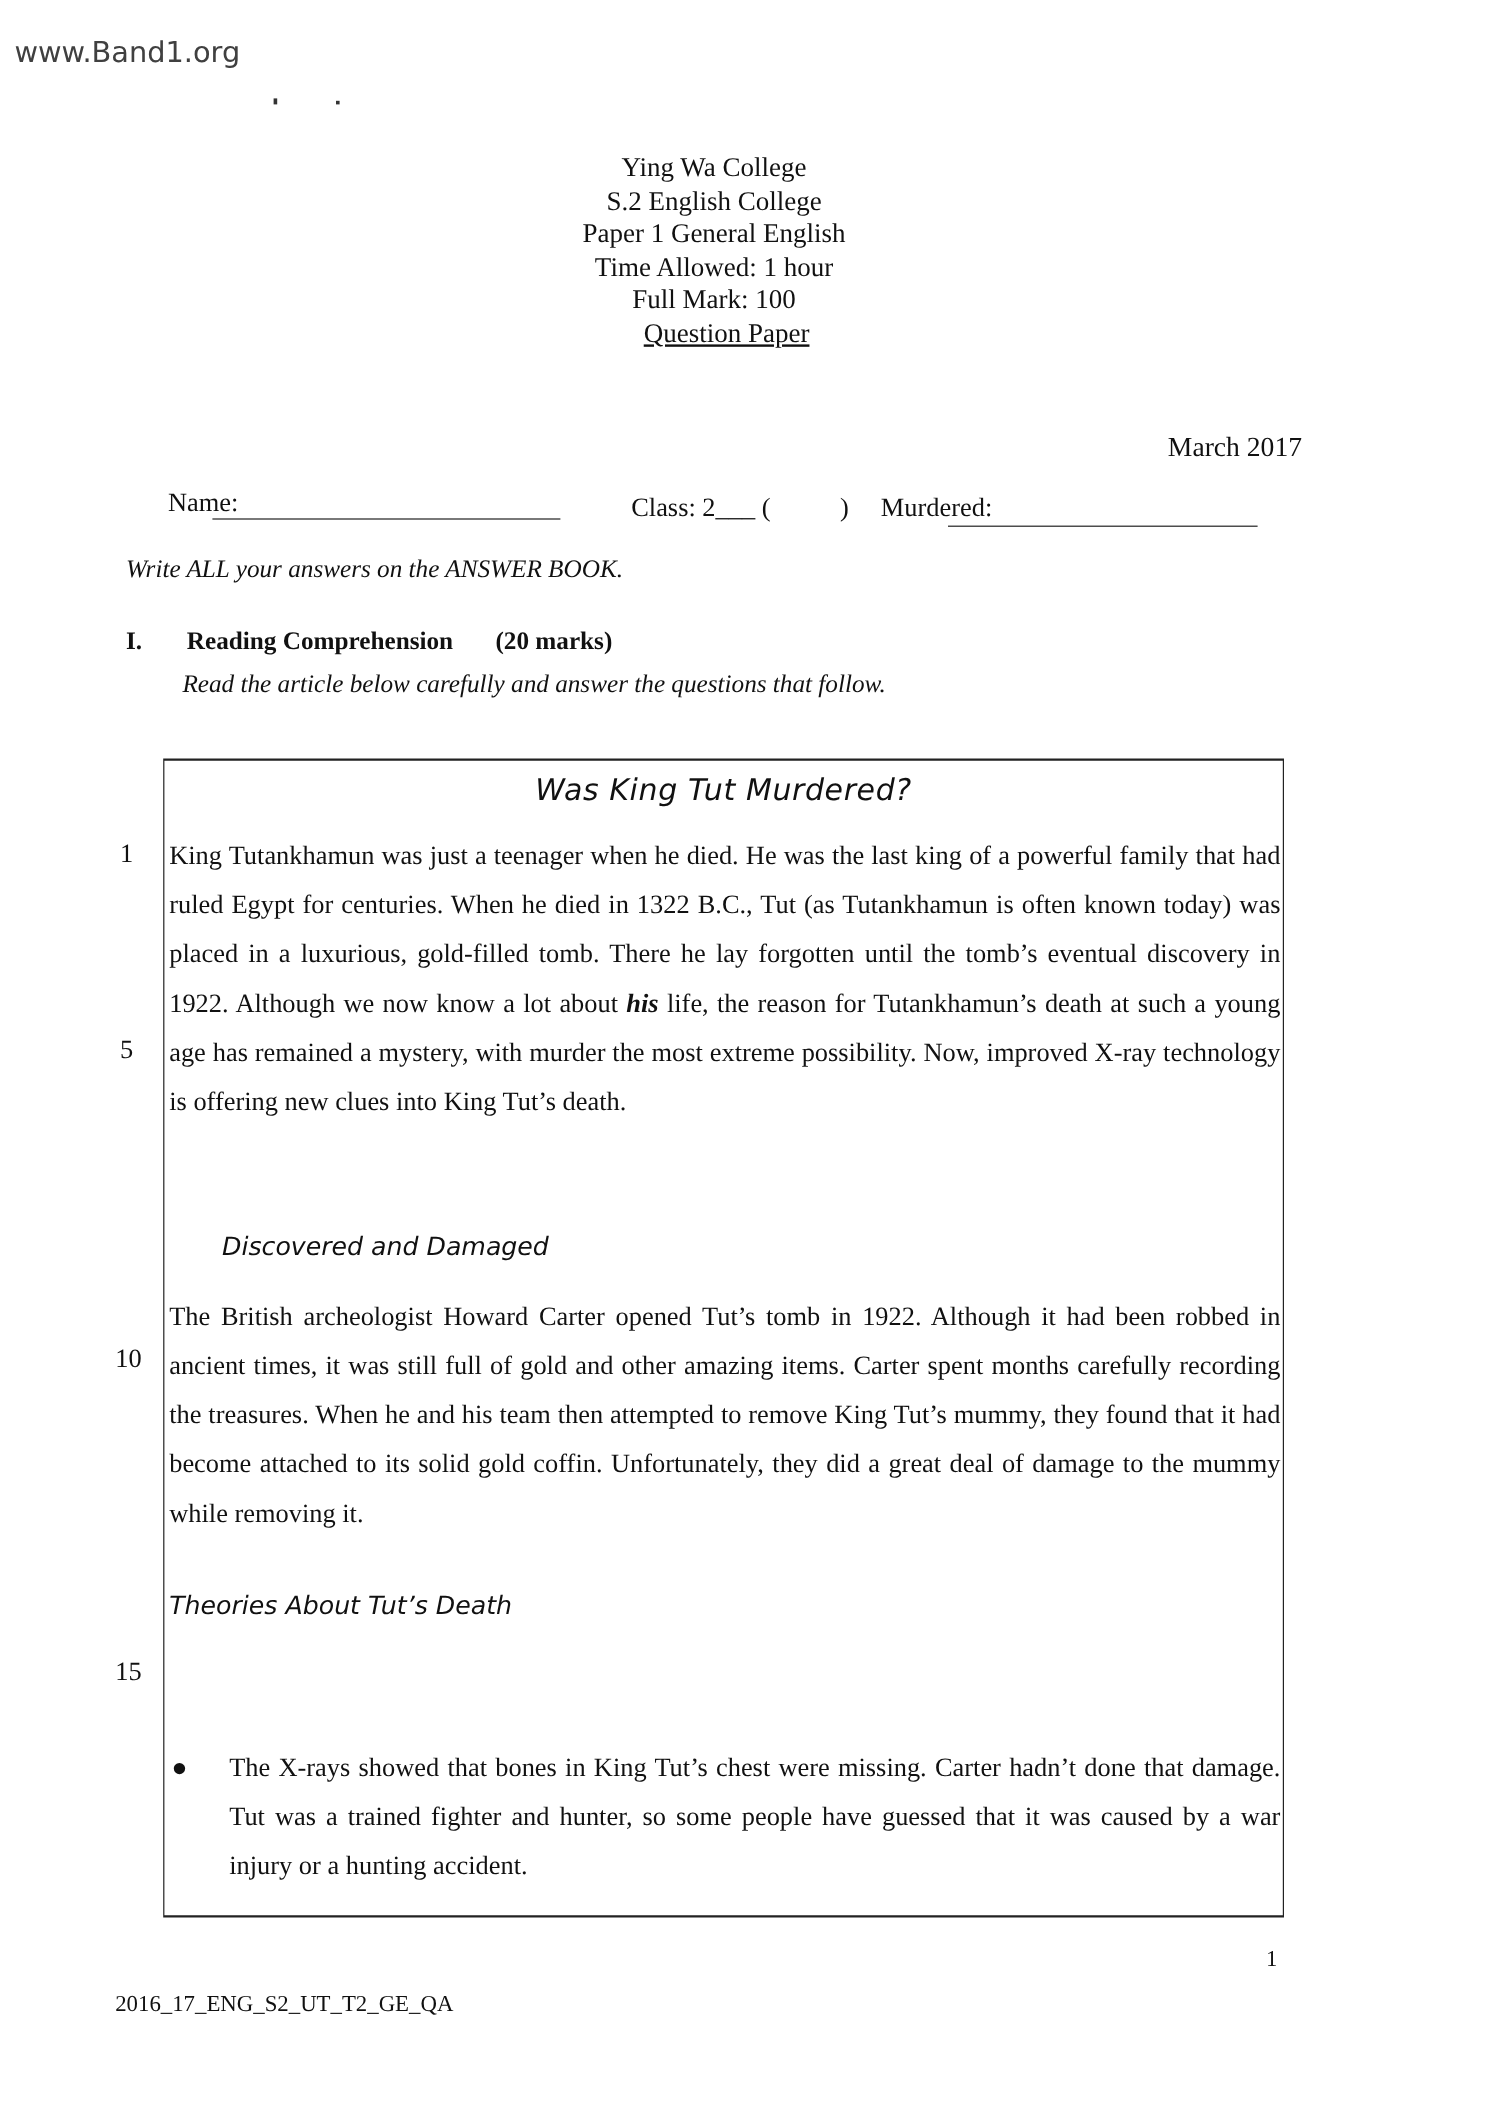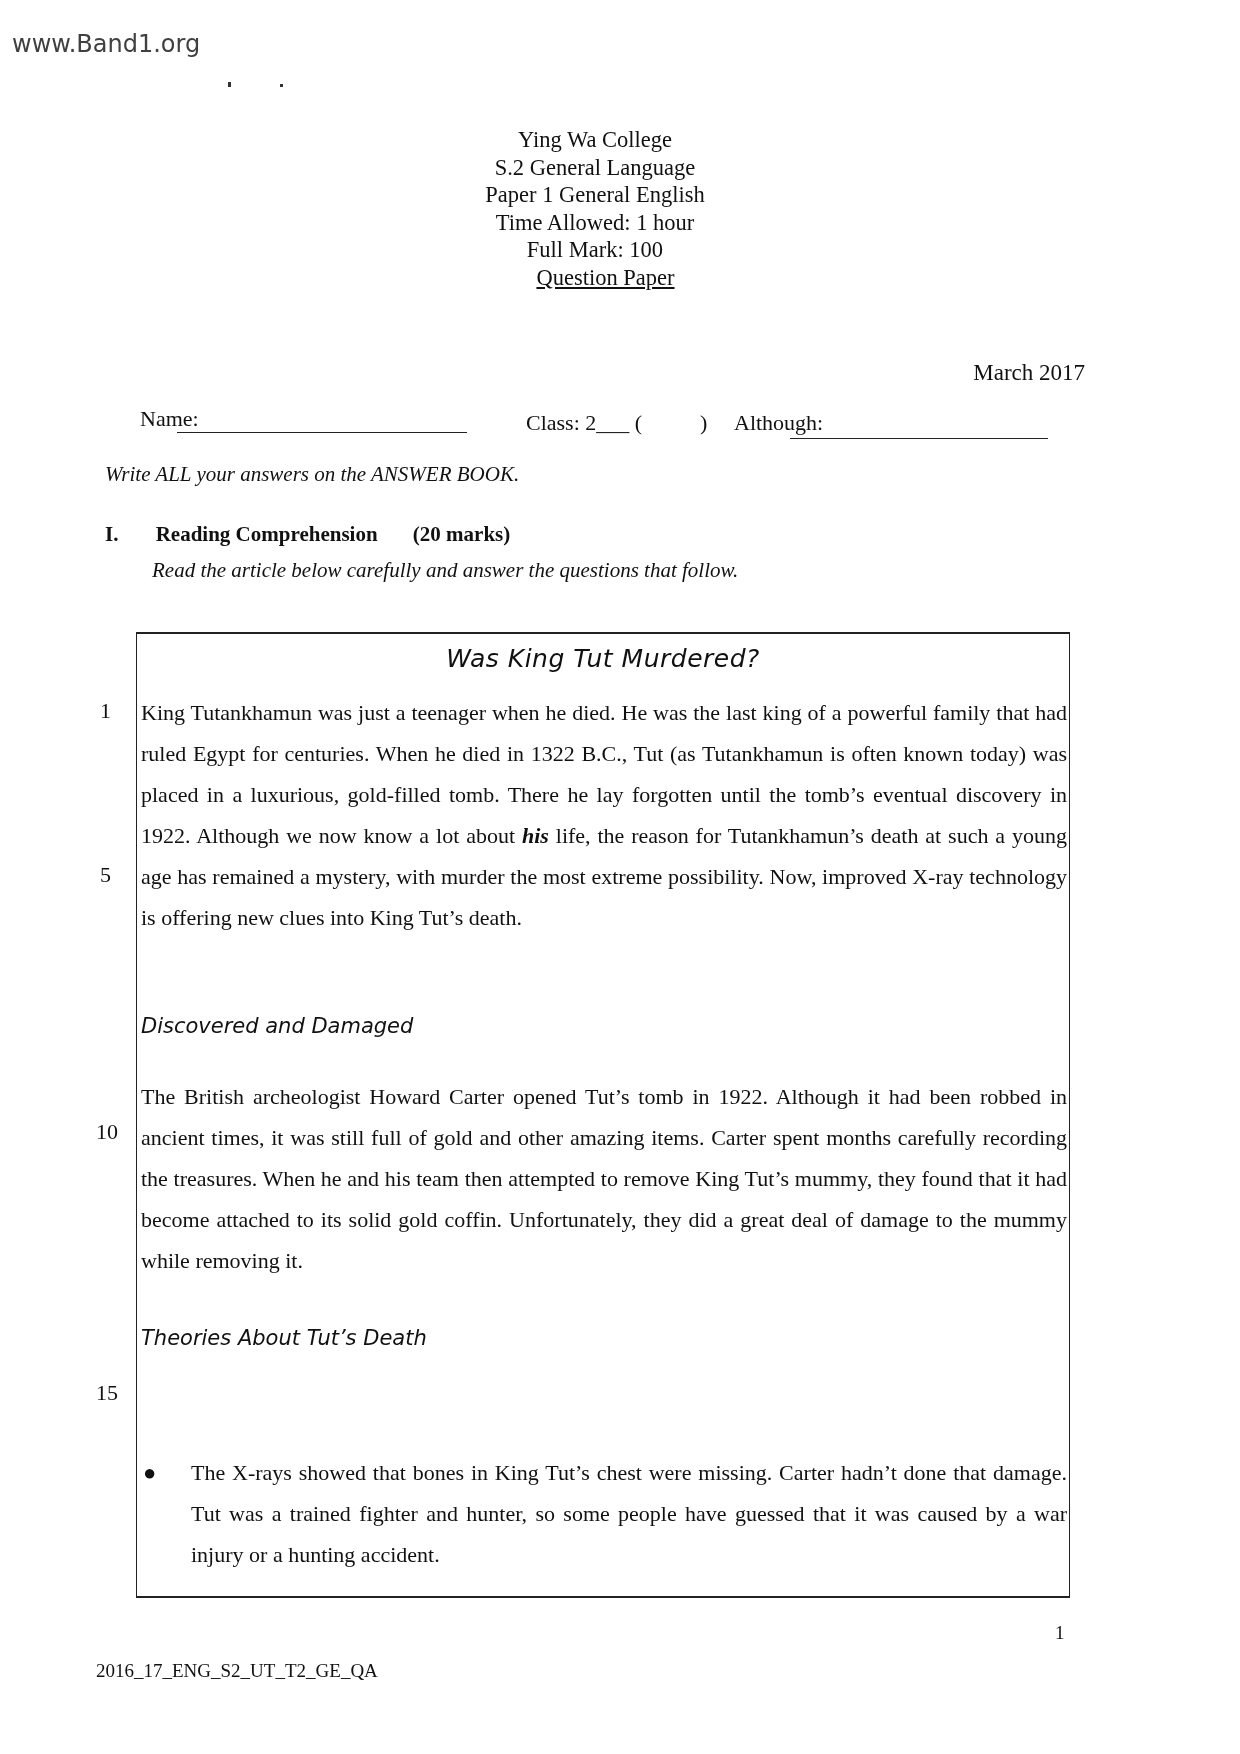--- a/index.html
+++ b/index.html
@@ -49,35 +49,35 @@
   </style>
 </head>
 <body>
 
 <div class="watermark">www.Band1.org</div>
 <div class="speck" style="left:228px;top:82px;"></div>
 <div class="speck" style="left:280px;top:84px;width:3px;height:3px;"></div>
 
 <div class="header">
   <div>Ying Wa College</div>
-  <div>S.2 General Language</div>
+  <div>S.2 English College</div>
   <div>Paper 1 General English</div>
   <div>Time Allowed: 1 hour</div>
   <div>Full Mark: 100</div>
   <div class="u">Question Paper</div>
 </div>
 
 <div class="date">March 2017</div>
 
 <div class="namerow">
   <span style="left:0;top:0;">Name:</span>
   <div class="line" style="left:72px;top:26px;width:290px;"></div>
   <span style="left:386px;top:4px;">Class: 2___ (</span>
   <span style="left:560px;top:4px;">)</span>
-  <span style="left:594px;top:4px;">Although:</span>
+  <span style="left:594px;top:4px;">Murdered:</span>
   <div class="line" style="left:685px;top:32px;width:258px;"></div>
 </div>
 
 <div class="instr">Write ALL your answers on the ANSWER BOOK.</div>
 
 <div class="sec">
   <span>I.</span>
   <span style="margin-left:32px;">Reading Comprehension</span>
   <span style="margin-left:30px;">(20 marks)</span>
 </div>
@@ -88,21 +88,21 @@
 <div class="lnum" style="top:1119px;left:96px;">10</div>
 <div class="lnum" style="top:1380px;left:96px;">15</div>
 
 <div class="box">
   <div class="title">Was King Tut Murdered?</div>
 
   <div class="para" style="top:58px;">
     <span>King Tutankhamun was just a teenager when he died. He was the last king of a powerful family that had ruled Egypt for centuries. When he died in 1322 B.C., Tut (as Tutankhamun is often known today) was placed in a luxurious, gold-filled tomb. There he lay forgotten until the tomb’s eventual discovery in 1922. Although we now know a lot about </span><b><i>his</i></b><span> life, the reason for Tutankhamun’s death at such a young age has remained a mystery, with murder the most extreme possibility. Now, improved X-ray technology is offering new clues into King Tut’s death.</span>
   </div>
 
-  <div class="sub" style="top:380px;">Discovered and Damaged</div>
+  <div class="sub" style="top:393px;margin-left:44px;">Discovered and Damaged</div>
   <div class="para" style="top:442px;">The British archeologist Howard Carter opened Tut’s tomb in 1922. Although it had been robbed in ancient times, it was still full of gold and other amazing items. Carter spent months carefully recording the treasures. When he and his team then attempted to remove King Tut’s mummy, they found that it had become attached to its solid gold coffin. Unfortunately, they did a great deal of damage to the mummy while removing it.</div>
 
   <div class="sub" style="top:692px;">Theories About Tut’s Death</div>
 
   <div class="bullet-wrap" style="top:818px;">
     <span class="bullet-dot">●</span>
     <div class="bullet-text">The X-rays showed that bones in King Tut’s chest were missing. Carter hadn’t done that damage. Tut was a trained fighter and hunter, so some people have guessed that it was caused by a war injury or a hunting accident.</div>
   </div>
 </div>
 

